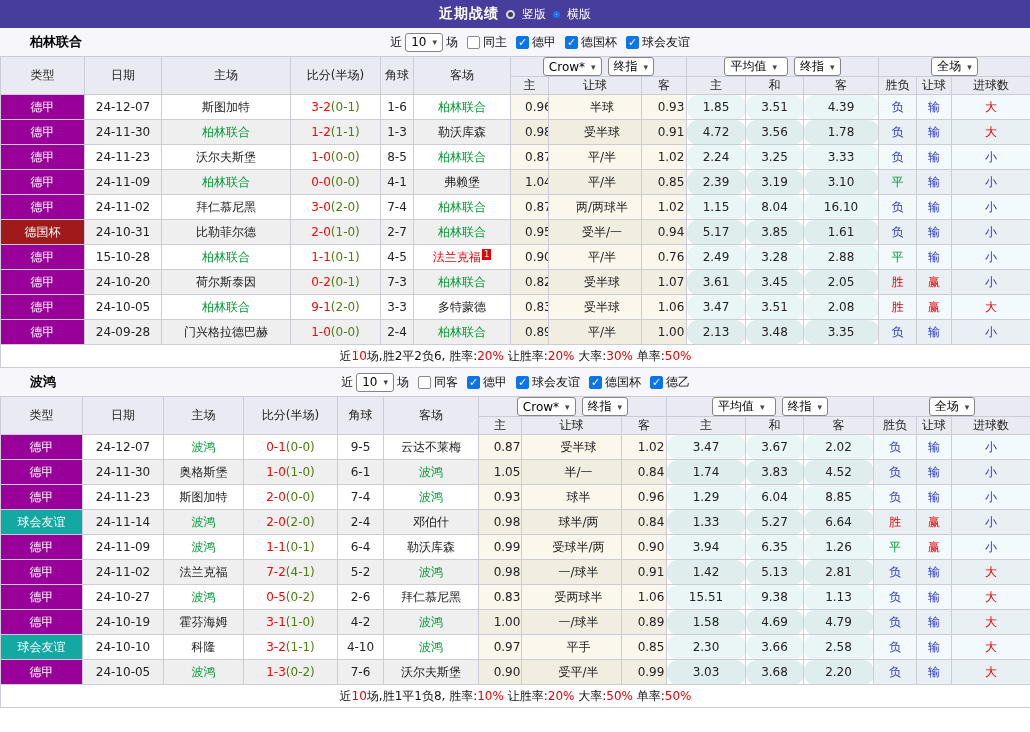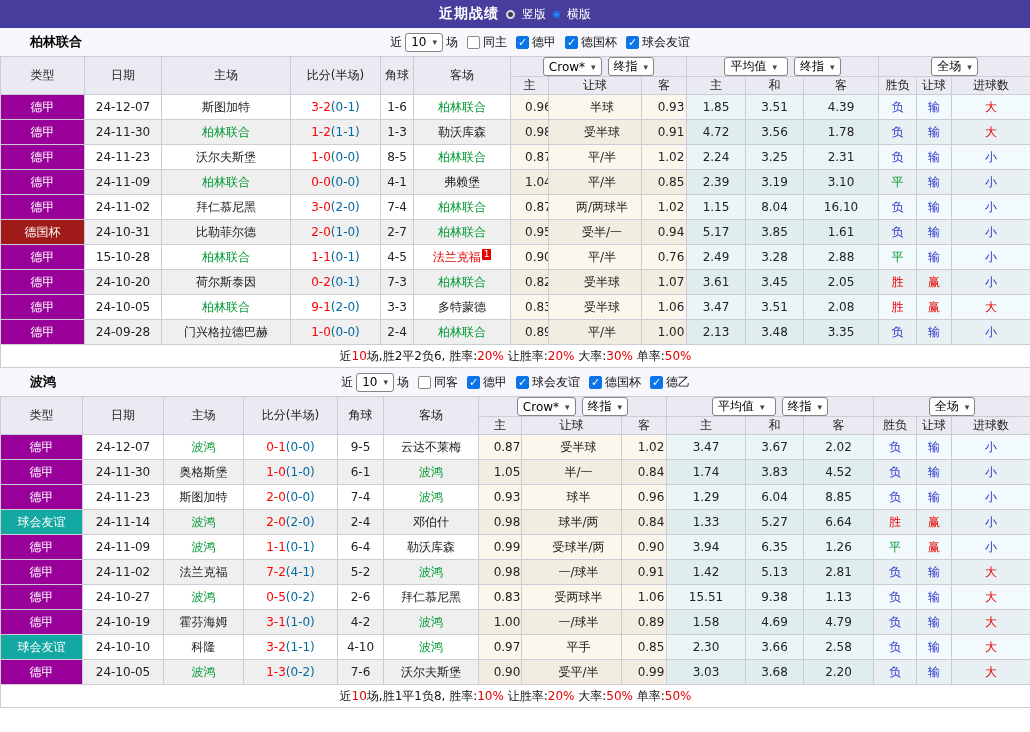--- a/index.html
+++ b/index.html
@@ -51,30 +51,30 @@
   }
   thead th { background:#eaeaf2; color:#222; }
   thead tr.dd th { height:20px; }
   thead tr.lbl th { height:18px; }
   thead .dd-cell { }
   thead .sel-wrap { display:flex; align-items:center; justify-content:center; gap:6px; }
   tbody td { height:25px; background:#fff; }
   tbody tr:nth-child(even) td { background:#efefef; }
   tbody td.c-odds { background:#fcf7ec;padding-left:14px; }
   tbody tr:nth-child(even) td.c-odds { background:#f2ede1; }
-  tbody td.c-avg { background:#eaf6f6; }
+  tbody td.c-avg { background:#eaf6f6;border-radius:11px; }
   tbody tr:nth-child(even) td.c-avg { background:#e0eded; }
   tbody td.c-res { background:#f3fafd; }
   tbody tr:nth-child(even) td.c-res { background:#e9f0f3; }
   tbody td.c-type { color:#fff; }
   tr.summary td { height:23px; background:#fff; font-size:12px; color:#111; }
   .tg { color:#009933; }
   .trd { color:#e60000; }
   .sc-m { color:#ff0000; }
-  .sc-h { color:#0369a1; }
+  .sc-h { color:#4d7c0f; }
   .sup {
     display:inline-block; background:#e60000; color:#fff; font-size:9px;
     line-height:11px; padding:0 2px; vertical-align:top; margin-left:1px;
   }
   .rd { color:#e60000; }
 </style>
 </head>
 <body>
 
 <div class="titlebar">
@@ -222,21 +222,21 @@
           <td>24-11-23</td>
           <td><span><span class="">沃尔夫斯堡</span></span></td>
           <td><span class="sc-m">1-0</span><span class="sc-h">(0-0)</span></td>
           <td>8-5</td>
           <td><span><span class="tg">柏林联合</span></span></td>
           <td class="c-odds">0.87</td>
           <td class="c-odds">平/半</td>
           <td class="c-odds">1.02</td>
           <td class="c-avg">2.24</td>
           <td class="c-avg">3.25</td>
-          <td class="c-avg">2.31</td>
+          <td class="c-avg">3.33</td>
           <td class="c-res" style="color:#2b35cc;">负</td>
           <td class="c-res" style="color:#2b35cc;">输</td>
           <td class="c-res" style="color:#2b35cc;">小</td>
         </tr>
         <tr>
           <td class="c-type" style="background:#990099;">德甲</td>
           <td>24-11-09</td>
           <td><span><span class="tg">柏林联合</span></span></td>
           <td><span class="sc-m">0-0</span><span class="sc-h">(0-0)</span></td>
           <td>4-1</td>

